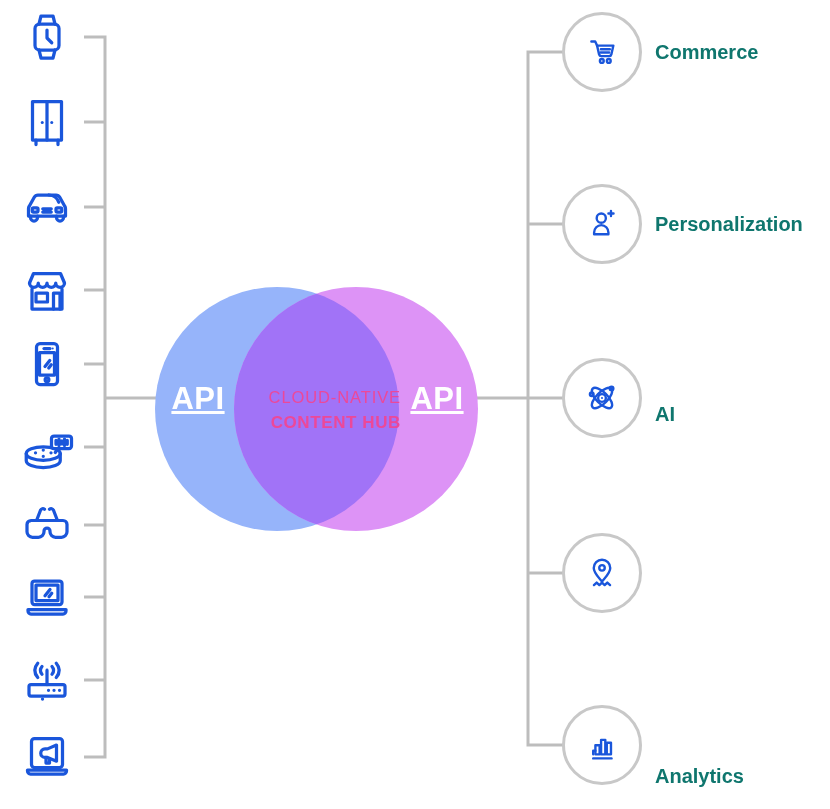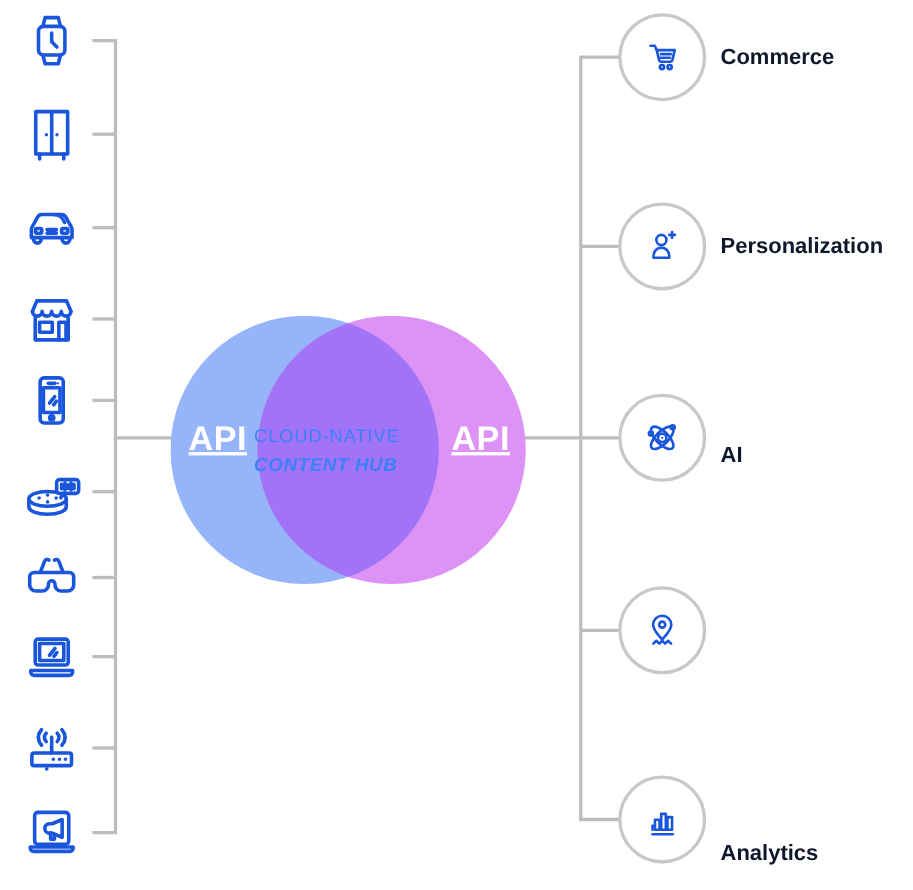--- a/index.html
+++ b/index.html
@@ -14,30 +14,30 @@
   .channel-icon{position:absolute;left:17px;width:60px;height:60px;color:#1a56db;}
   svg.lineicon{width:100%;height:100%;fill:none;stroke:currentColor;stroke-width:1.3;
     stroke-linecap:round;stroke-linejoin:round;display:block;}
   svg.lineicon .dotfill{fill:currentColor;stroke:none;}
   
   .venn-svg{position:absolute;left:155px;top:287px;width:325px;height:245px;}
   .api-label{position:absolute;top:381px;width:80px;text-align:center;
     font-size:31px;font-weight:700;color:#ffffff;letter-spacing:.5px;text-decoration:underline;}
   .api-left{left:158px;}
   .api-right{left:397px;}
-  .hub-text{position:absolute;left:231px;top:386px;width:170px;text-align:left;color:#3b82f6;}
+  .hub-text{position:absolute;left:231px;top:386px;width:170px;text-align:right;color:#ec4899;}
   .hub-line1{font-size:16.5px;font-weight:400;letter-spacing:.9px;line-height:23px;}
-  .hub-line2{font-size:17px;font-weight:700;letter-spacing:.6px;line-height:27px;font-style:italic;}
+  .hub-line2{font-size:17px;font-weight:700;letter-spacing:.6px;line-height:27px;}
   
   .svc-circle{position:absolute;left:562px;width:80px;height:80px;box-sizing:border-box;
     border:3px solid #c8c8c8;border-radius:50%;background:#fff;
     display:flex;align-items:center;justify-content:center;}
   .svc-circle svg.lineicon{width:44px;height:44px;color:#1a56db;}
   .svc-label{position:absolute;left:655px;height:28px;line-height:28px;white-space:nowrap;
-    font-size:20px;font-weight:700;color:#0f172a;}
+    font-size:20px;font-weight:700;color:#0f766e;}
 </style>
 </head>
 <body>
 
 <div class="stage">
 
   <svg class="connectors" viewBox="0 0 830 809">
 
     <path d="M84 37 H105 V757 H84"></path>
     <path d="M84 122 H105"></path>

